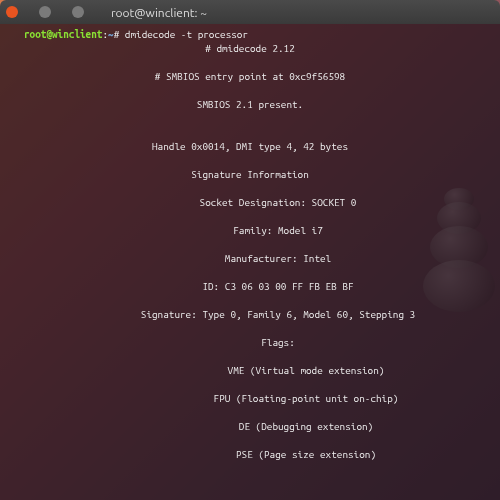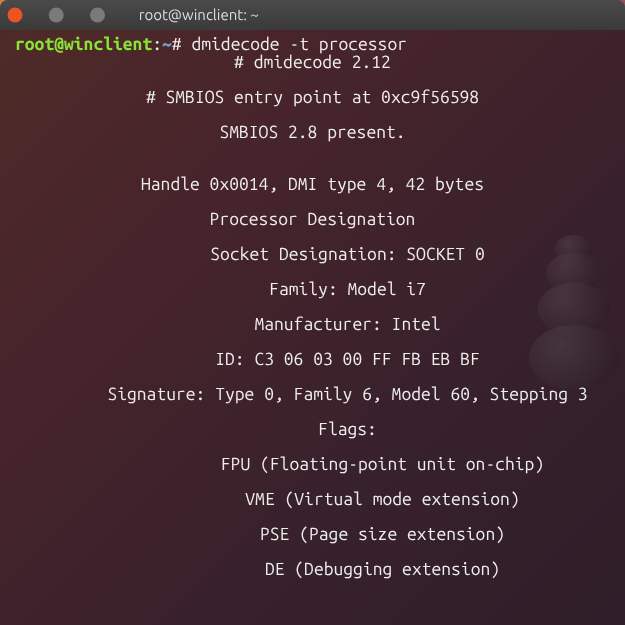--- a/index.html
+++ b/index.html
@@ -53,23 +53,23 @@
     .max { background: #7a7a7a; }
     .title {
       color: #ddd;
       font-size: 12px;
       margin-left: 6px;
       font-family: Ubuntu, sans-serif;
     }
     .terminal {
       background: rgba(40, 20, 30, 0.78);
       color: #eeeeee;
-      font-size: 14px;
+      font-size: 10px;
       line-height: 14px;
-      padding: 4px 12px;
+      padding: 4px 24px;
       height: calc(100% - 24px);
       white-space: pre;
       overflow: hidden;
       position: relative;
       z-index: 1;
     }
     .prompt-user { color: #8ae234; font-weight: bold; }
     .prompt-path { color: #729fcf; font-weight: bold; }
     .prompt-sym { color: #eeeeee; }
     .line { white-space: pre; text-align: center; }
@@ -89,34 +89,34 @@
 <div class="window">
   <div class="titlebar">
     <span class="win-btn close"></span>
     <span class="win-btn min"></span>
     <span class="win-btn max"></span>
     <span class="title">root@winclient: ~</span>
   </div>
   <div class="terminal"><span class="prompt-user">root@winclient</span><span class="prompt-sym">:</span><span class="prompt-path">~</span><span class="prompt-sym">#</span> <span>dmidecode -t processor</span>
 <div class="line"># dmidecode 2.12</div>
 <div class="line"># SMBIOS entry point at 0xc9f56598</div>
-<div class="line">SMBIOS 2.8 present.</div>
+<div class="line">SMBIOS 2.1 present.</div>
 <div class="line"></div>
 <div class="line">Handle 0x0014, DMI type 4, 42 bytes</div>
-<div class="line">Processor Designation</div>
+<div class="line">Signature Information</div>
 <div class="line indent1">Socket Designation: SOCKET 0</div>
 <div class="line indent1">Family: Model i7</div>
 <div class="line indent1">Manufacturer: Intel</div>
 <div class="line indent1">ID: C3 06 03 00 FF FB EB BF</div>
 <div class="line indent1">Signature: Type 0, Family 6, Model 60, Stepping 3</div>
 <div class="line indent1">Flags:</div>
+<div class="line indent2">VME (Virtual mode extension)</div>
 <div class="line indent2">FPU (Floating-point unit on-chip)</div>
-<div class="line indent2">VME (Virtual mode extension)</div>
+<div class="line indent2">DE (Debugging extension)</div>
 <div class="line indent2">PSE (Page size extension)</div>
-<div class="line indent2">DE (Debugging extension)</div>
 
 
 
 
 
 
 
 
 
 

